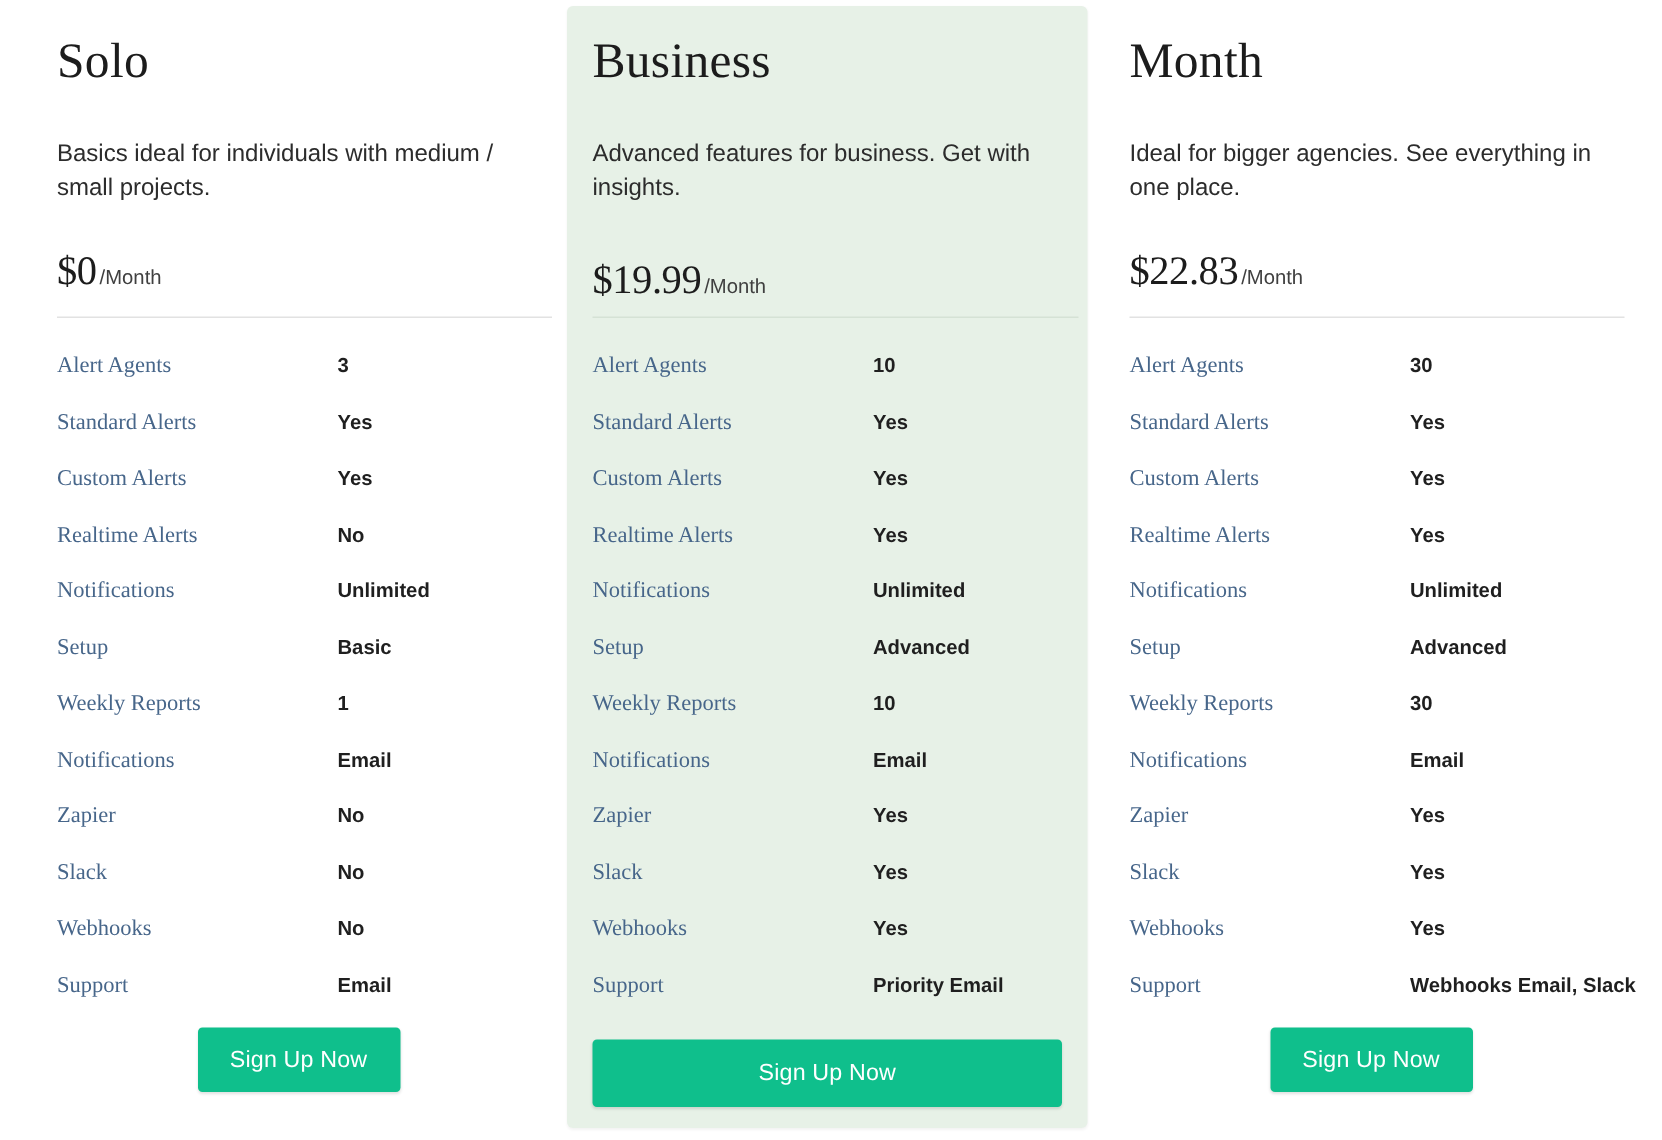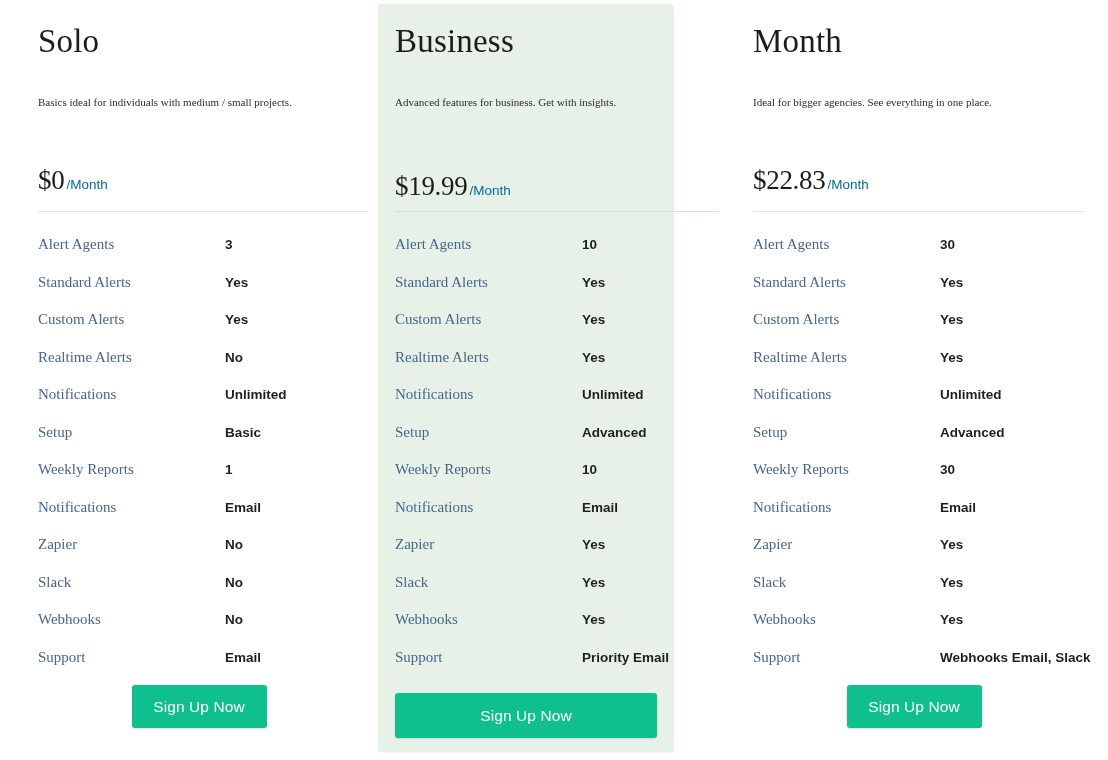--- a/index.html
+++ b/index.html
@@ -22,21 +22,21 @@
 
   .plan-card {
     position: absolute;
     top: 0;
     height: 760px;
     background: transparent;
   }
 
   
   .plan-card.col-0 { left: 20px;  width: 358px; }
-  .plan-card.col-1 { left: 378px; width: 296px; }
+  .plan-card.col-1 { left: 378px; width: 347px; }
   .plan-card.col-2 { left: 735px; width: 358px; }
 
   .plan-card.featured {
     top: 4px;
     height: 748px;
     background: #e7f1e7;
     border-radius: 4px;
     box-shadow: 0 1px 2px rgba(0,0,0,0.05);
   }
 
@@ -63,22 +63,22 @@
     left: 18px;
   }
   .plan-card.featured .plan-title { top: 21px; left: 17px; }
 
   
   .plan-desc {
     position: absolute;
     top: 91px;
     left: 18px;
     width: 312px;
-    font-family: Liberation Serif, serif;
-    font-size: 11px;
+    font-family: Liberation Sans, sans-serif;
+    font-size: 16px;
     line-height: 23px;
     color: #2c2c2c;
   }
   .plan-card.featured .plan-desc { top: 87px; left: 17px; width: 300px; }
 
   
   .plan-price {
     position: absolute;
     top: 165px;
     left: 18px;
@@ -91,21 +91,21 @@
     font-size: 27px;
     font-weight: 400;
     color: #1c1c1c;
     letter-spacing: -0.3px;
   }
 
   .price-period {
     font-family: "Liberation Sans", sans-serif;
     font-size: 13.5px;
     font-weight: 400;
-    color: #0369a1;
+    color: #404040;
     margin-left: 2px;
   }
 
   
   .plan-divider {
     position: absolute;
     top: 211px;
     left: 18px;
     width: 330px;
     height: 1px;

